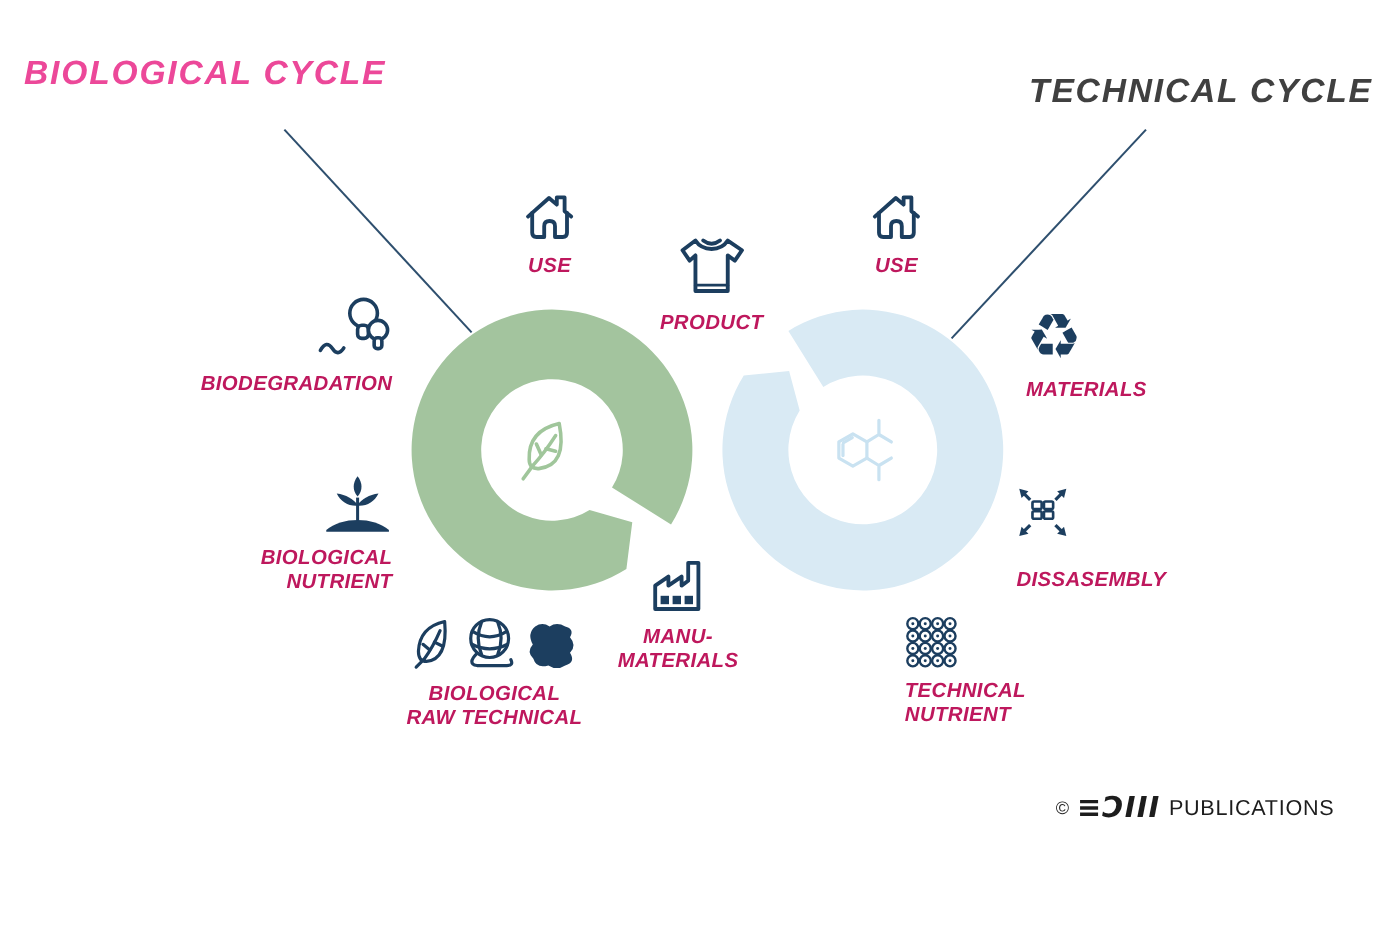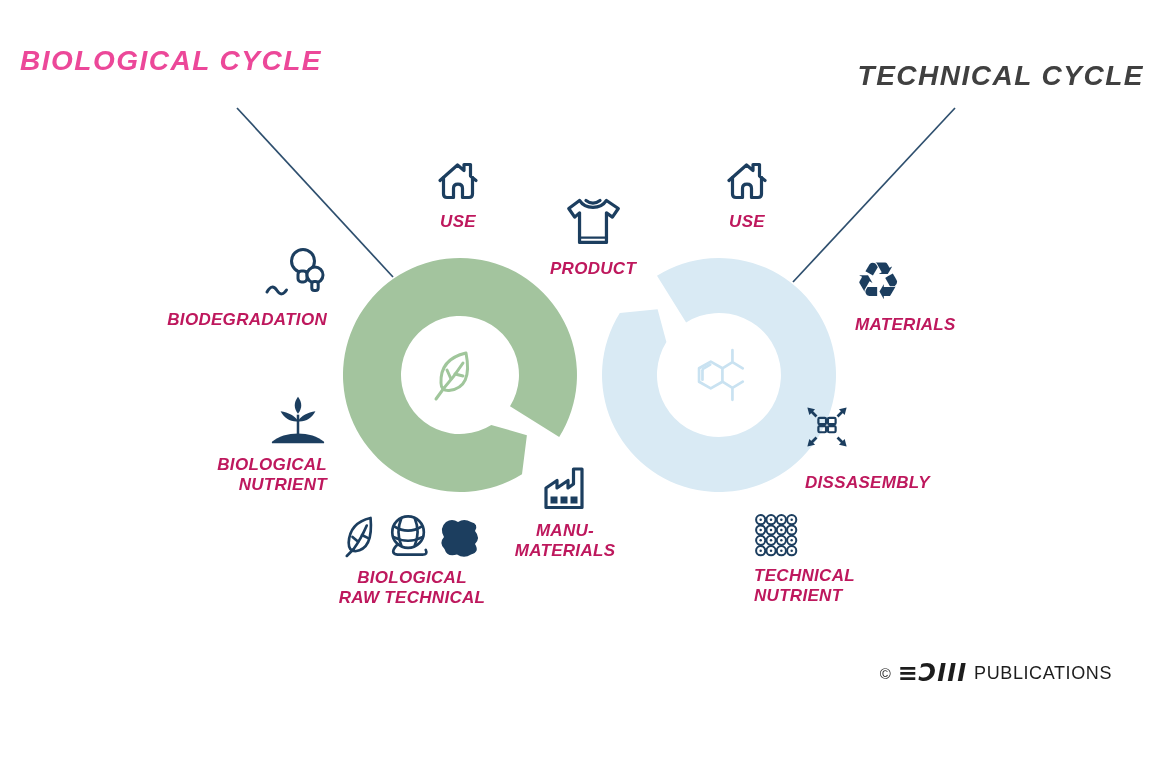--- a/index.html
+++ b/index.html
@@ -41,21 +41,21 @@
   .icon-row { display:flex; align-items:flex-end; gap:6px; }
 
   #node-use-left      { left:408px; top:159px; width:100px; }
   #node-product       { left:534px; top:194px; width:118px; }
   #node-use-right     { left:699px; top:159px; width:96px;  }
   #node-biodegradation{ left:143px; top:247px; width:184px;text-align:right; }
   #node-bio-nutrient  { left:199px; top:393px; width:128px; }
   #node-raw-materials { left:326px; top:511px; width:172px; }
   #node-manufacturing { left:506px; top:462px; width:118px; }
   #node-tech-nutrient { left:726px; top:513px; width:140px;margin-left:28px; }
-  #node-dissasembly   { left:805px; top:405px; width:170px;gap:24px; }
+  #node-dissasembly   { left:847px; top:405px; width:170px;gap:24px; }
   #node-takeback      { left:855px; top:256px; width:160px; }
 
   .recycle-glyph {
     font-family:"DejaVu Sans", sans-serif;
     font-size:52px; line-height:50px; color:#1c3e5f;
   }
 
   
   .footer {
     position:absolute; right:54px; top:659px;

